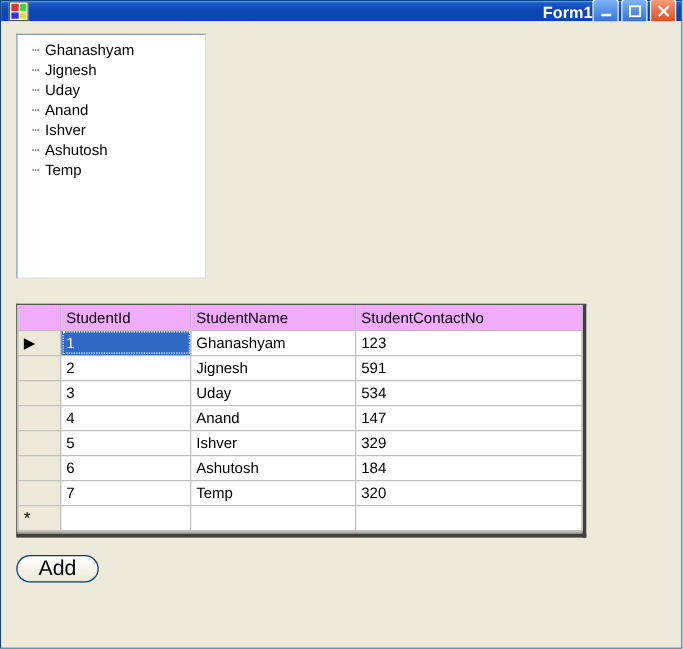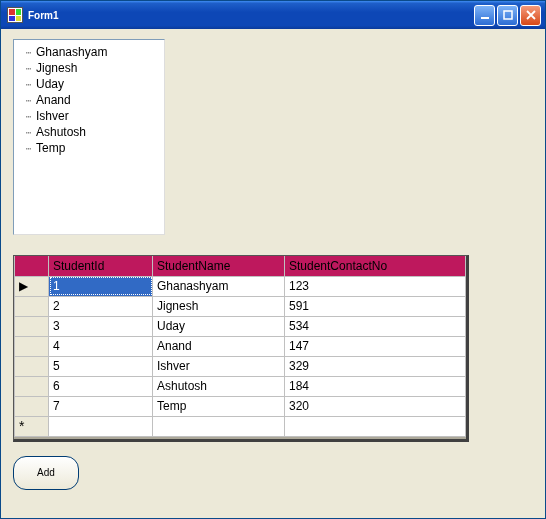--- a/index.html
+++ b/index.html
@@ -11,28 +11,29 @@
   }
   .window {
     width: 546px;
     height: 519px;
     border: 1px solid #0a4a8a;
     background: #ece9d8;
     display: flex;
     flex-direction: column;
   }
   .titlebar {
-    height: 28px;
+    height: 16px;
     background: linear-gradient(to bottom, #3f8cf3 0%, #1e5fc9 8%, #0d47b6 40%, #0d47b6 88%, #0a3a9a 100%);
     display: flex;
     align-items: center;
     padding: 0 4px 0 6px;
     color: #fff;
     font-weight: bold;
-    font-size: 10px;
+    font-size: 13px;
+    text-align: right;
   }
   .app-icon {
     width: 16px; height: 16px;
     margin-right: 5px;
     display: grid;
     grid-template-columns: 1fr 1fr;
     grid-template-rows: 1fr 1fr;
     gap: 1px;
     background: #fff;
     border: 1px solid #555;
@@ -109,21 +110,21 @@
     background: #fff;
     font-size: 12px;
   }
   table.datagrid th, table.datagrid td {
     border: 1px solid #c0c0c0;
     padding: 2px 4px;
     text-align: left;
     height: 20px;
   }
   table.datagrid th {
-    background: #be185d;
+    background: #f0abfc;
     font-weight: normal;
     border-top: none;
   }
   .rowhead {
     background: #ece9d8;
     width: 34px;
     text-align: center;
     color: #000;
     border-left: none;
   }
@@ -145,25 +146,25 @@
     font-size: 14px;
     line-height: 10px;
   }
   .button-row {
     margin-top: 14px;
     display: flex;
     gap: 8px;
   }
   .btn {
     min-width: 66px;
-    height: 34px;
+    height: 22px;
     border: 1px solid #003c74;
     border-radius: 13px;
     background: linear-gradient(to bottom, #ffffff, #ece9d8);
-    font-size: 10px;
+    font-size: 17px;
     padding: 0 10px;
     cursor: default;
   }
   .col-id { width: 104px; }
   .col-name { width: 132px; }
   .col-contact { width: auto; }
 </style>
 </head>
 <body>
 

